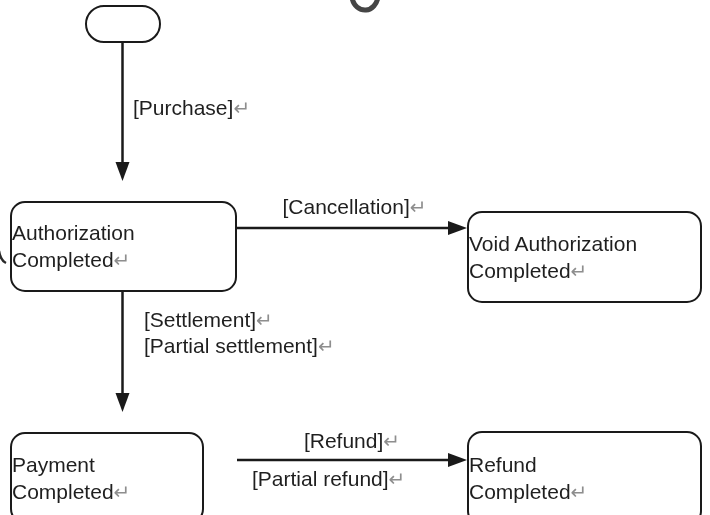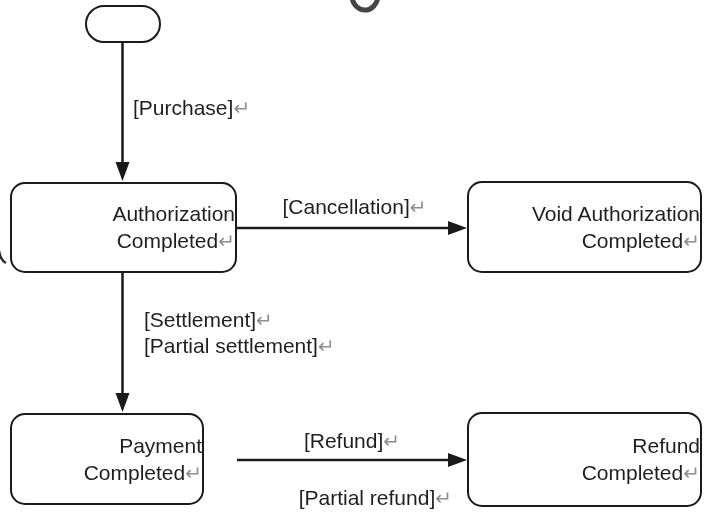--- a/index.html
+++ b/index.html
@@ -24,54 +24,55 @@
     height: 515px;
   }
   .state-box {
     position: absolute;
     box-sizing: border-box;
     border: 2.5px solid #1a1a1a;
     border-radius: 15px;
     background: #ffffff;
     display: flex;
     flex-direction: column;
-    align-items: flex-end;
+    align-items: flex-start;
     justify-content: center;
     text-align: center;
     font-size: 21px;
     line-height: 27px;
     color: #1f1f1f;
+    margin-top: 19px;
   }
   .start-node {
     position: absolute;
     box-sizing: border-box;
     left: 85px;
     top: 5px;
     width: 76px;
     height: 38px;
     border: 2.5px solid #1a1a1a;
     border-radius: 19px;
     background: #ffffff;
   }
   .box-auth   { left: 10px;  top: 182px; width: 227px; height: 91px; }
-  .box-void   { left: 467px; top: 181px; width: 235px; height: 92px; }
+  .box-void   { left: 467px; top: 192px; width: 235px; height: 92px; }
   .box-pay    { left: 10px;  top: 413px; width: 194px; height: 92px; }
   .box-refund { left: 467px; top: 412px; width: 235px; height: 95px; }
   .edge-label {
     position: absolute;
     font-size: 21px;
     line-height: 26px;
     white-space: nowrap;
     color: #1f1f1f;
   }
   .lbl-purchase      { left: 133px; top: 95px; }
   .lbl-cancellation  { left: 262px; top: 194px; width: 185px; text-align: center; }
   .lbl-settlement    { left: 144px; top: 307px; text-align: left; }
   .lbl-refund        { left: 262px; top: 428px; width: 180px; text-align: center; }
-  .lbl-partialrefund { left: 252px; top: 466px; width: 200px; text-align: right; margin-top: 19px; }
+  .lbl-partialrefund { left: 252px; top: 466px; width: 200px; text-align: left; }
   .ret {
     font-family: "DejaVu Sans", sans-serif;
     color: #8e8e8e;
     font-size: 20px;
   }
 </style>
 </head>
 <body>
 
 <div class="canvas">

